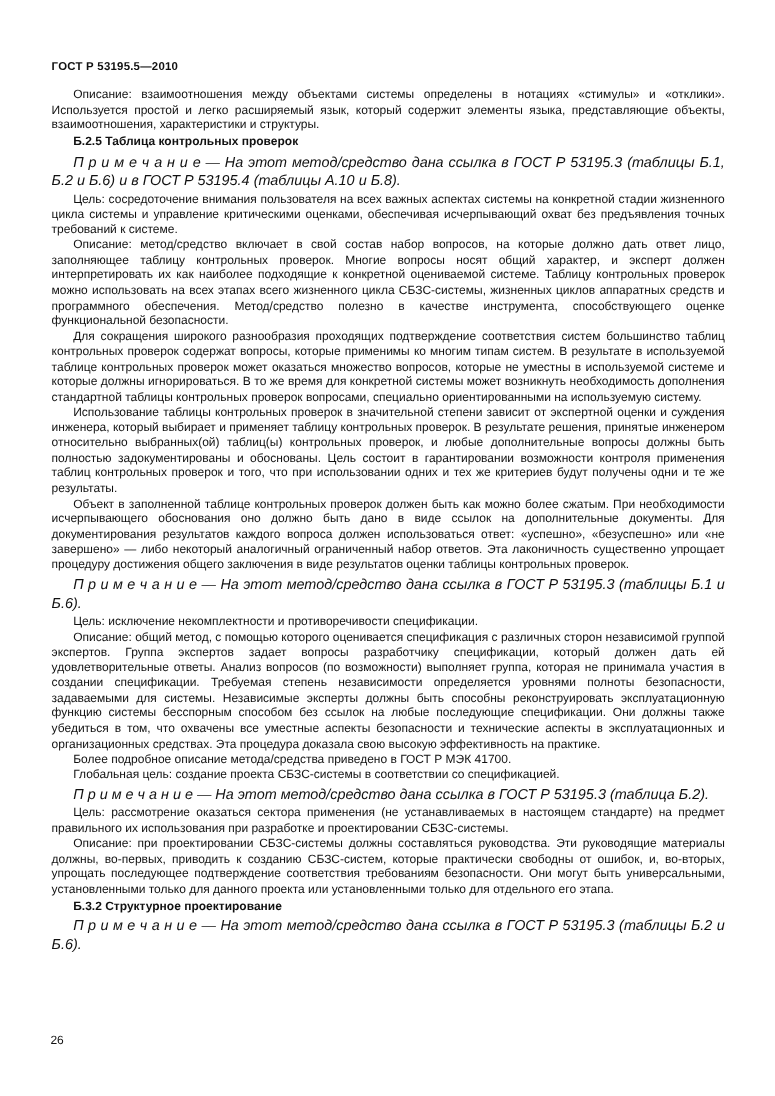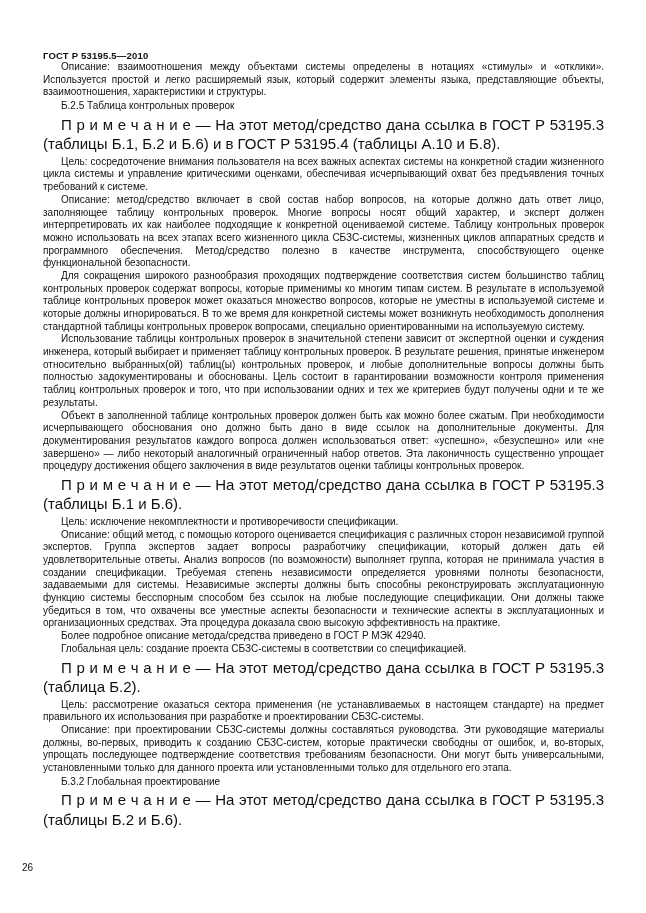--- a/index.html
+++ b/index.html
@@ -12,41 +12,43 @@
     color: #111111;
     font-family: "Liberation Sans", sans-serif;
     position: relative;
     padding: 50px 42px 0 43px;
     overflow: hidden;
   }
   .running-header {
     font-weight: bold;
     font-size: 9.5px;
     letter-spacing: 0.2px;
+    margin-bottom: 13px;
   }
   .content {
     font-size: 10px;
     line-height: 1.27;
     text-align: justify;
   }
   .para { text-indent: 18px; }
   .para.heading {
-    font-weight: normal;
+    font-weight: bold;
     text-align: left;
     margin-top: 1px;
     margin-bottom: 1px;
   }
   .para.note {
-    font-size: 15px;
+    font-size: 12px;
     line-height: 1.3;
     margin: 2px 0;
+    font-style: italic;
   }
   .page-number {
     position: absolute;
-    left: 22px;
+    left: 42px;
     bottom: 40px;
     font-size: 10px;
   }
 </style>
 </head>
 <body>
 
 <div class="page">
   <div class="running-header">ГОСТ Р 53195.5—2010</div>
 
@@ -55,23 +57,23 @@
       <p class="para heading">Б.2.5 Таблица контрольных проверок</p>
       <p class="para note">П р и м е ч а н и е — На этот метод/средство дана ссылка в ГОСТ Р 53195.3 (таблицы Б.1, Б.2 и Б.6) и в ГОСТ Р 53195.4 (таблицы А.10 и Б.8).</p>
       <p class="para body">Цель: сосредоточение внимания пользователя на всех важных аспектах системы на конкретной стадии жизненного цикла системы и управление критическими оценками, обеспечивая исчерпывающий охват без предъявления точных требований к системе.</p>
       <p class="para body">Описание: метод/средство включает в свой состав набор вопросов, на которые должно дать ответ лицо, заполняющее таблицу контрольных проверок. Многие вопросы носят общий характер, и эксперт должен интерпретировать их как наиболее подходящие к конкретной оцениваемой системе. Таблицу контрольных проверок можно использовать на всех этапах всего жизненного цикла СБЗС-системы, жизненных циклов аппаратных средств и программного обеспечения. Метод/средство полезно в качестве инструмента, способствующего оценке функциональной безопасности.</p>
       <p class="para body">Для сокращения широкого разнообразия проходящих подтверждение соответствия систем большинство таблиц контрольных проверок содержат вопросы, которые применимы ко многим типам систем. В результате в используемой таблице контрольных проверок может оказаться множество вопросов, которые не уместны в используемой системе и которые должны игнорироваться. В то же время для конкретной системы может возникнуть необходимость дополнения стандартной таблицы контрольных проверок вопросами, специально ориентированными на используемую систему.</p>
       <p class="para body">Использование таблицы контрольных проверок в значительной степени зависит от экспертной оценки и суждения инженера, который выбирает и применяет таблицу контрольных проверок. В результате решения, принятые инженером относительно выбранных(ой) таблиц(ы) контрольных проверок, и любые дополнительные вопросы должны быть полностью задокументированы и обоснованы. Цель состоит в гарантировании возможности контроля применения таблиц контрольных проверок и того, что при использовании одних и тех же критериев будут получены одни и те же результаты.</p>
       <p class="para body">Объект в заполненной таблице контрольных проверок должен быть как можно более сжатым. При необходимости исчерпывающего обоснования оно должно быть дано в виде ссылок на дополнительные документы. Для документирования результатов каждого вопроса должен использоваться ответ: «успешно», «безуспешно» или «не завершено» — либо некоторый аналогичный ограниченный набор ответов. Эта лаконичность существенно упрощает процедуру достижения общего заключения в виде результатов оценки таблицы контрольных проверок.</p>
       <p class="para note">П р и м е ч а н и е — На этот метод/средство дана ссылка в ГОСТ Р 53195.3 (таблицы Б.1 и Б.6).</p>
       <p class="para body">Цель: исключение некомплектности и противоречивости спецификации.</p>
       <p class="para body">Описание: общий метод, с помощью которого оценивается спецификация с различных сторон независимой группой экспертов. Группа экспертов задает вопросы разработчику спецификации, который должен дать ей удовлетворительные ответы. Анализ вопросов (по возможности) выполняет группа, которая не принимала участия в создании спецификации. Требуемая степень независимости определяется уровнями полноты безопасности, задаваемыми для системы. Независимые эксперты должны быть способны реконструировать эксплуатационную функцию системы бесспорным способом без ссылок на любые последующие спецификации. Они должны также убедиться в том, что охвачены все уместные аспекты безопасности и технические аспекты в эксплуатационных и организационных средствах. Эта процедура доказала свою высокую эффективность на практике.</p>
-      <p class="para body">Более подробное описание метода/средства приведено в ГОСТ Р МЭК 42940.</p>
+      <p class="para body">Более подробное описание метода/средства приведено в ГОСТ Р МЭК 41700.</p>
       <p class="para body">Глобальная цель: создание проекта СБЗС-системы в соответствии со спецификацией.</p>
       <p class="para note">П р и м е ч а н и е — На этот метод/средство дана ссылка в ГОСТ Р 53195.3 (таблица Б.2).</p>
       <p class="para body">Цель: рассмотрение оказаться сектора применения (не устанавливаемых в настоящем стандарте) на предмет правильного их использования при разработке и проектировании СБЗС-системы.</p>
       <p class="para body">Описание: при проектировании СБЗС-системы должны составляться руководства. Эти руководящие материалы должны, во-первых, приводить к созданию СБЗС-систем, которые практически свободны от ошибок, и, во-вторых, упрощать последующее подтверждение соответствия требованиям безопасности. Они могут быть универсальными, установленными только для данного проекта или установленными только для отдельного его этапа.</p>
-      <p class="para heading">Б.3.2 Глобальная проектирование</p>
+      <p class="para heading">Б.3.2 Структурное проектирование</p>
       <p class="para note">П р и м е ч а н и е — На этот метод/средство дана ссылка в ГОСТ Р 53195.3 (таблицы Б.2 и Б.6).</p>
     </div>
 
   <div class="page-number">26</div>
 </div>
 
 </body></html>

